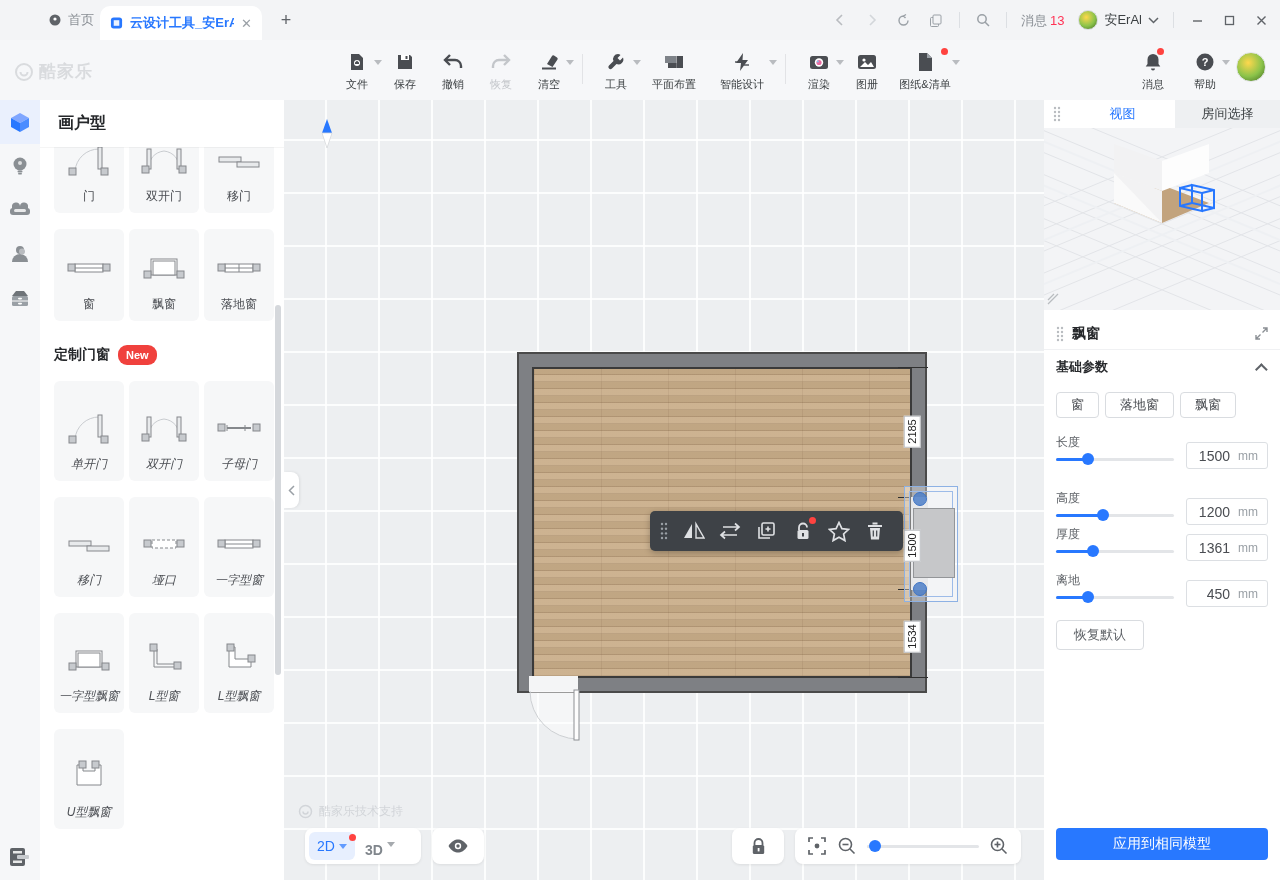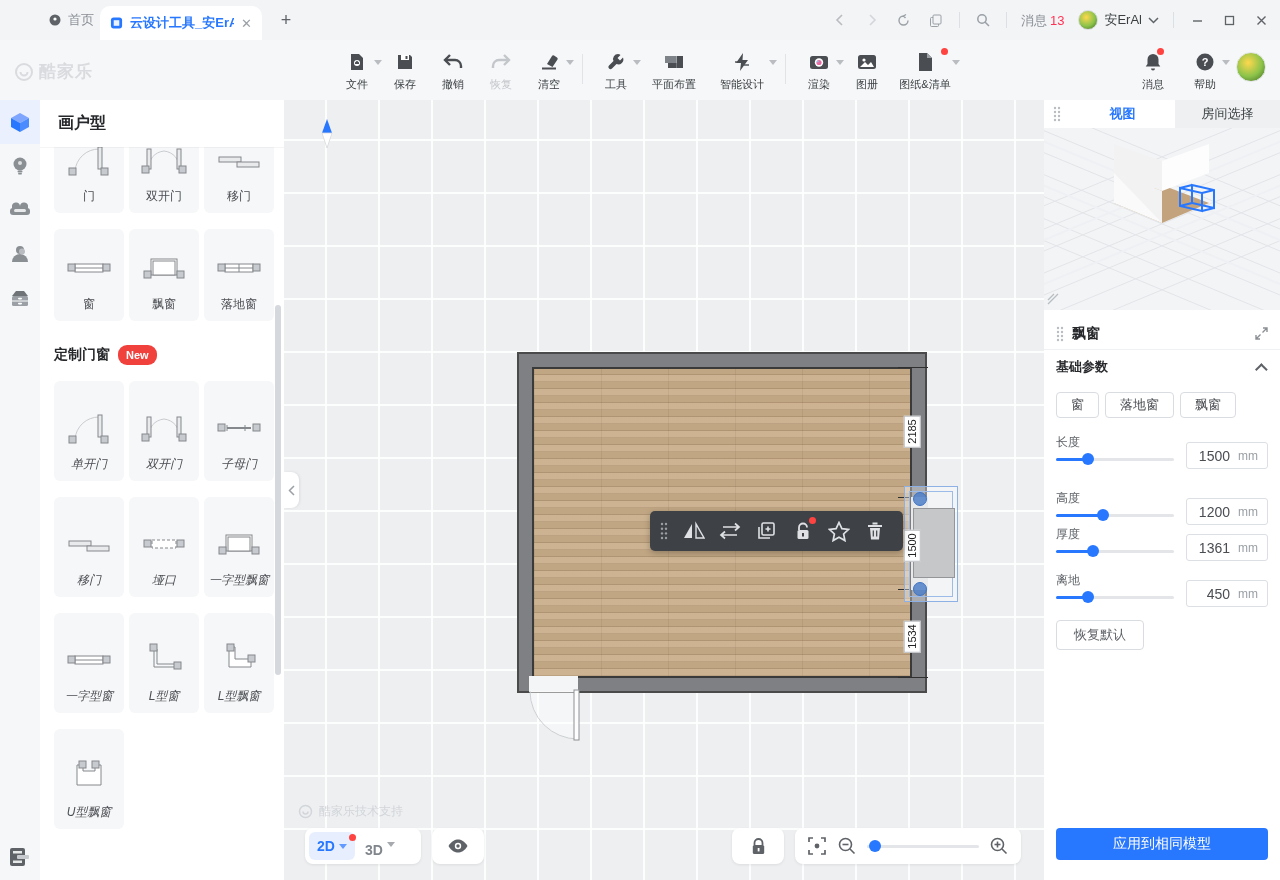--- a/index.html
+++ b/index.html
@@ -89,36 +89,36 @@
   
   .ftoolbar { position:absolute; left:366px; top:411px; width:253px; height:40px; background:#3e4247; border-radius:5px; display:flex; align-items:center; padding:0 10px; gap:0; box-shadow:0 2px 6px rgba(0,0,0,.25); }
   .ft-handle { margin-right:8px; cursor:grab; }
   .ft-btn { position:relative; width:38px; height:40px; display:flex; align-items:center; justify-content:center; cursor:pointer; }
 
   .watermark { position:absolute; left:14px; top:703px; display:flex; align-items:center; gap:6px; color:#d2d5d9; font-size:12px; }
 
   
   .pill { position:absolute; background:#fff; border-radius:8px; box-shadow:0 1px 3px rgba(0,0,0,.08); display:flex; align-items:center; }
   .mode-pill { left:21px; top:728px; width:116px; height:36px; padding:4px; gap:2px; }
-  .mode-2d { position:relative; display:flex; align-items:center; background:#e7effe; border-radius:6px; height:28px; padding:0 8px; color:#2878ff; font-weight:bold; font-size:14px; cursor:pointer; }
+  .mode-2d { position:relative; display:flex; align-items:center; background:#e7effe; border-radius:6px; height:28px; padding:0 8px; color:#2878ff; font-weight:normal; font-size:14px; cursor:pointer; }
   .mode-3d { position:relative; display:flex; align-items:flex-start; height:28px; padding:0 8px; color:#80868c; font-weight:bold; font-size:14px; cursor:pointer;margin-top:19px; }
   .mode-caret { width:0;height:0;border-left:4px solid transparent;border-right:4px solid transparent;border-top:5px solid currentColor; margin-left:4px; opacity:.7;}
   .eye-pill { left:148px; top:728px; width:52px; height:36px; justify-content:center; cursor:pointer; }
   .lock-pill { left:448px; top:728px; width:52px; height:36px; justify-content:center; cursor:pointer; }
   .zoom-pill { left:511px; top:728px; width:226px; height:36px; padding:0 12px; gap:10px; }
   .zoom-track { position:relative; flex:1; height:3px; background:#e3e5e8; border-radius:2px; }
   .zoom-track .sl-fill { position:absolute; left:0; top:0; height:3px; background:#e3e5e8; border-radius:2px;}
   .zoom-track .sl-knob { position:absolute; top:-5px; width:12px; height:12px; margin-left:-6px; border-radius:50%; background:#2878ff; cursor:pointer;}
 
   
   .rpanel { position:absolute; left:1044px; top:100px; width:236px; height:780px; background:#fff; }
   .rtabs { position:absolute; left:0; top:0; width:236px; height:28px; display:flex; background:#eef0f2; }
   .rtab-grip { width:26px; display:flex; align-items:center; justify-content:center; background:#fff; cursor:grab;}
   .rtab { flex:1; display:flex; align-items:center; justify-content:center; font-size:13px; cursor:pointer; }
-  .rtab.active { background:#fff; color:#2878ff; font-weight:bold; }
+  .rtab.active { background:#fff; color:#2878ff; font-weight:normal; }
   .rtab.idle { background:#eef0f2; color:#3c4043; }
   .preview { position:absolute; left:0; top:28px; width:236px; height:182px; overflow:hidden; }
   .resize-grip { position:absolute; left:3px; top:193px; cursor:nwse-resize;}
 
   .insp-head { position:absolute; left:0; top:218px; width:236px; height:32px; display:flex; align-items:center; padding:0 12px; gap:8px; border-bottom:1px solid #f0f1f3;}
   .insp-title { font-size:14px; font-weight:bold; color:#26282b; }
   .insp-expand { margin-left:auto; cursor:pointer; }
   .sec-row { position:absolute; left:12px; top:258px; width:212px; display:flex; align-items:center; }
   .sec-row .label { font-size:13px; font-weight:bold; color:#26282b; }
   .chev-up { margin-left:auto; width:9px; height:9px; border-left:2px solid #5f6368; border-top:2px solid #5f6368; transform:rotate(45deg) translateY(3px); cursor:pointer;}
@@ -593,32 +593,32 @@
           <span class="cicon">
               <svg width="48" height="36" viewBox="0 0 48 36">
                 <use href="#s-yakou"></use>
               </svg>
             </span>
           <span class="clabel">垭口</span>
         </div>
         <div class="card tall">
           <span class="cicon">
               <svg width="48" height="36" viewBox="0 0 48 36">
+                <use href="#s-win"></use>
+              </svg>
+            </span>
+          <span class="clabel">一字型窗</span>
+        </div>
+        <div class="card tall">
+          <span class="cicon">
+              <svg width="48" height="36" viewBox="0 0 48 36">
                 <use href="#s-bay"></use>
               </svg>
             </span>
           <span class="clabel" style="width:62px;">一字型飘窗</span>
-        </div>
-        <div class="card tall">
-          <span class="cicon">
-              <svg width="48" height="36" viewBox="0 0 48 36">
-                <use href="#s-win"></use>
-              </svg>
-            </span>
-          <span class="clabel">一字型窗</span>
         </div>
         <div class="card tall">
           <span class="cicon">
               <svg width="48" height="36" viewBox="0 0 48 36">
                 <use href="#s-Lwin"></use>
               </svg>
             </span>
           <span class="clabel">L型窗</span>
         </div>
         <div class="card tall">

